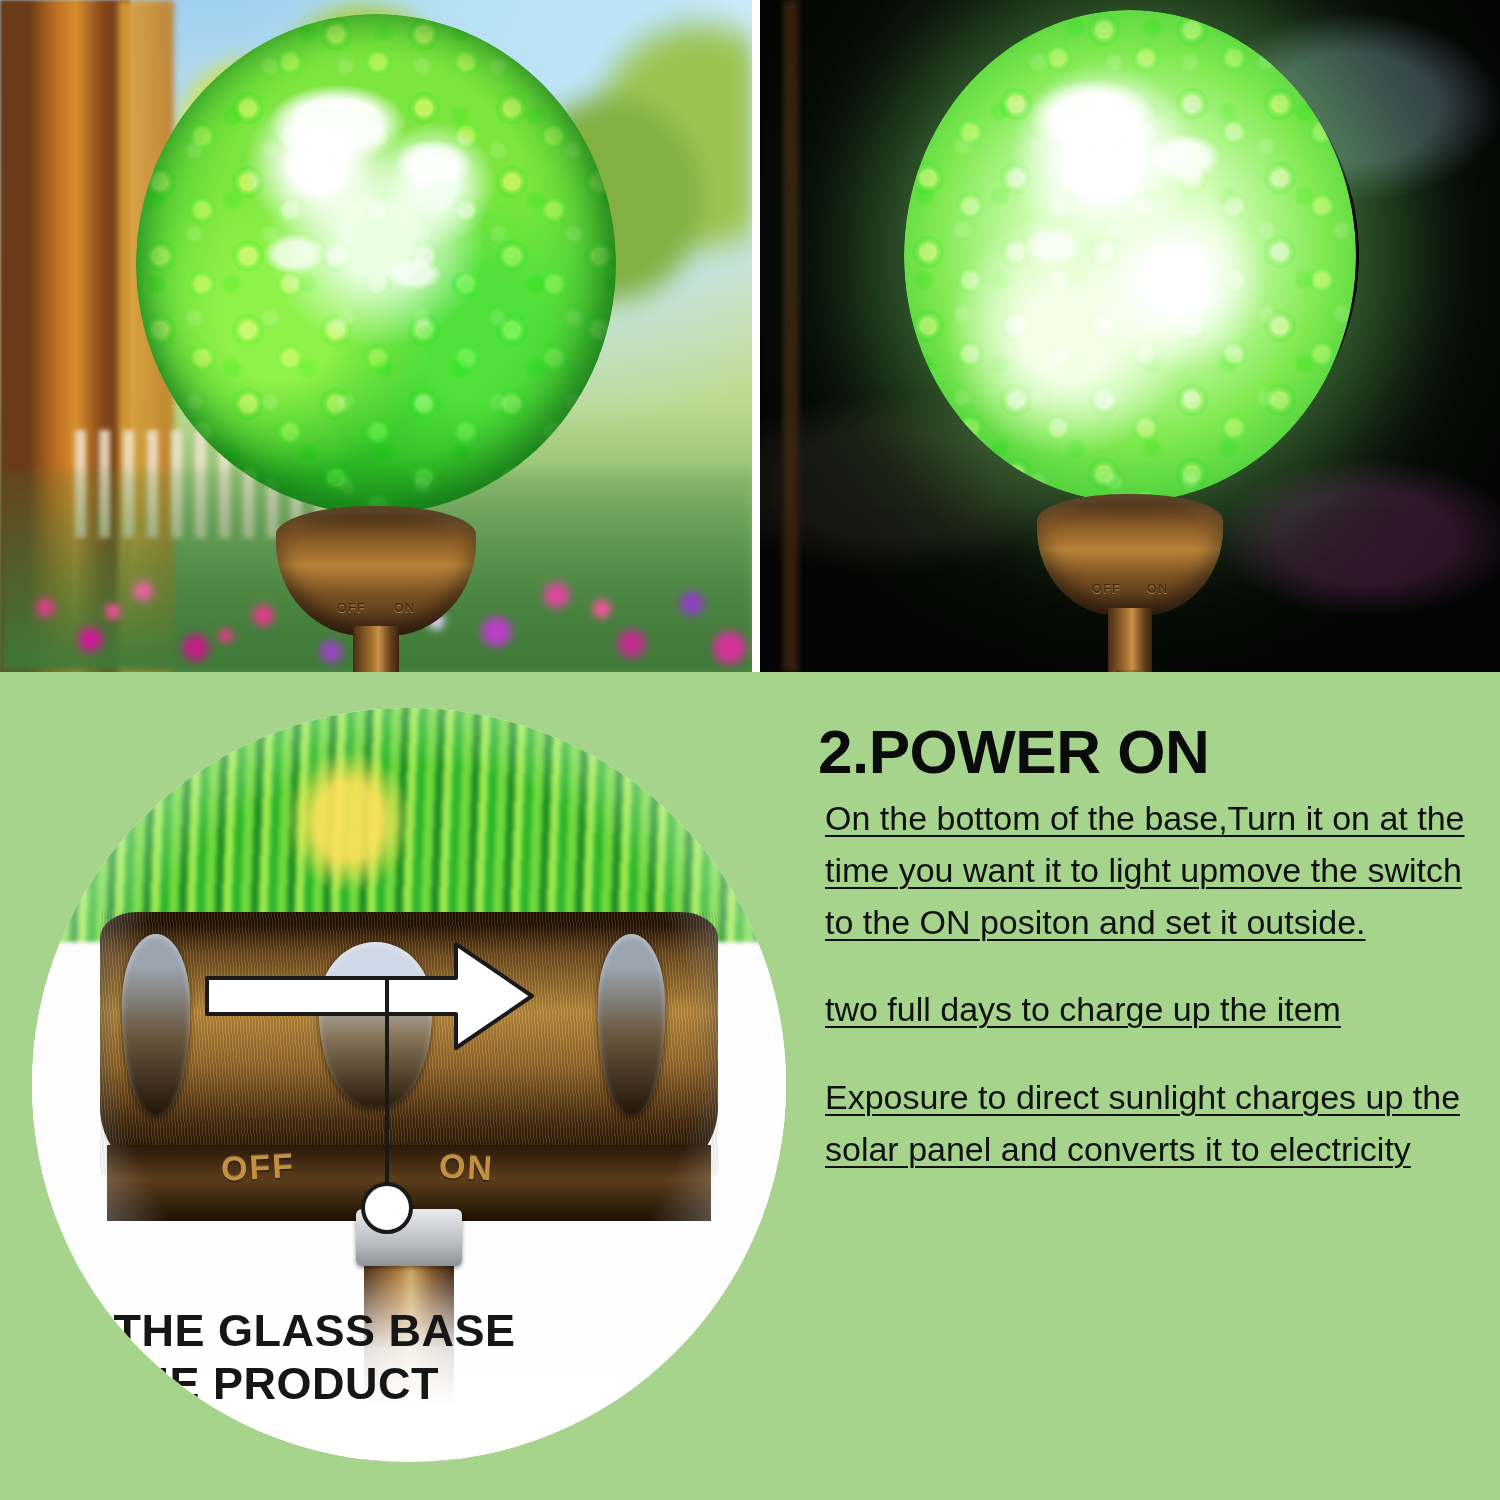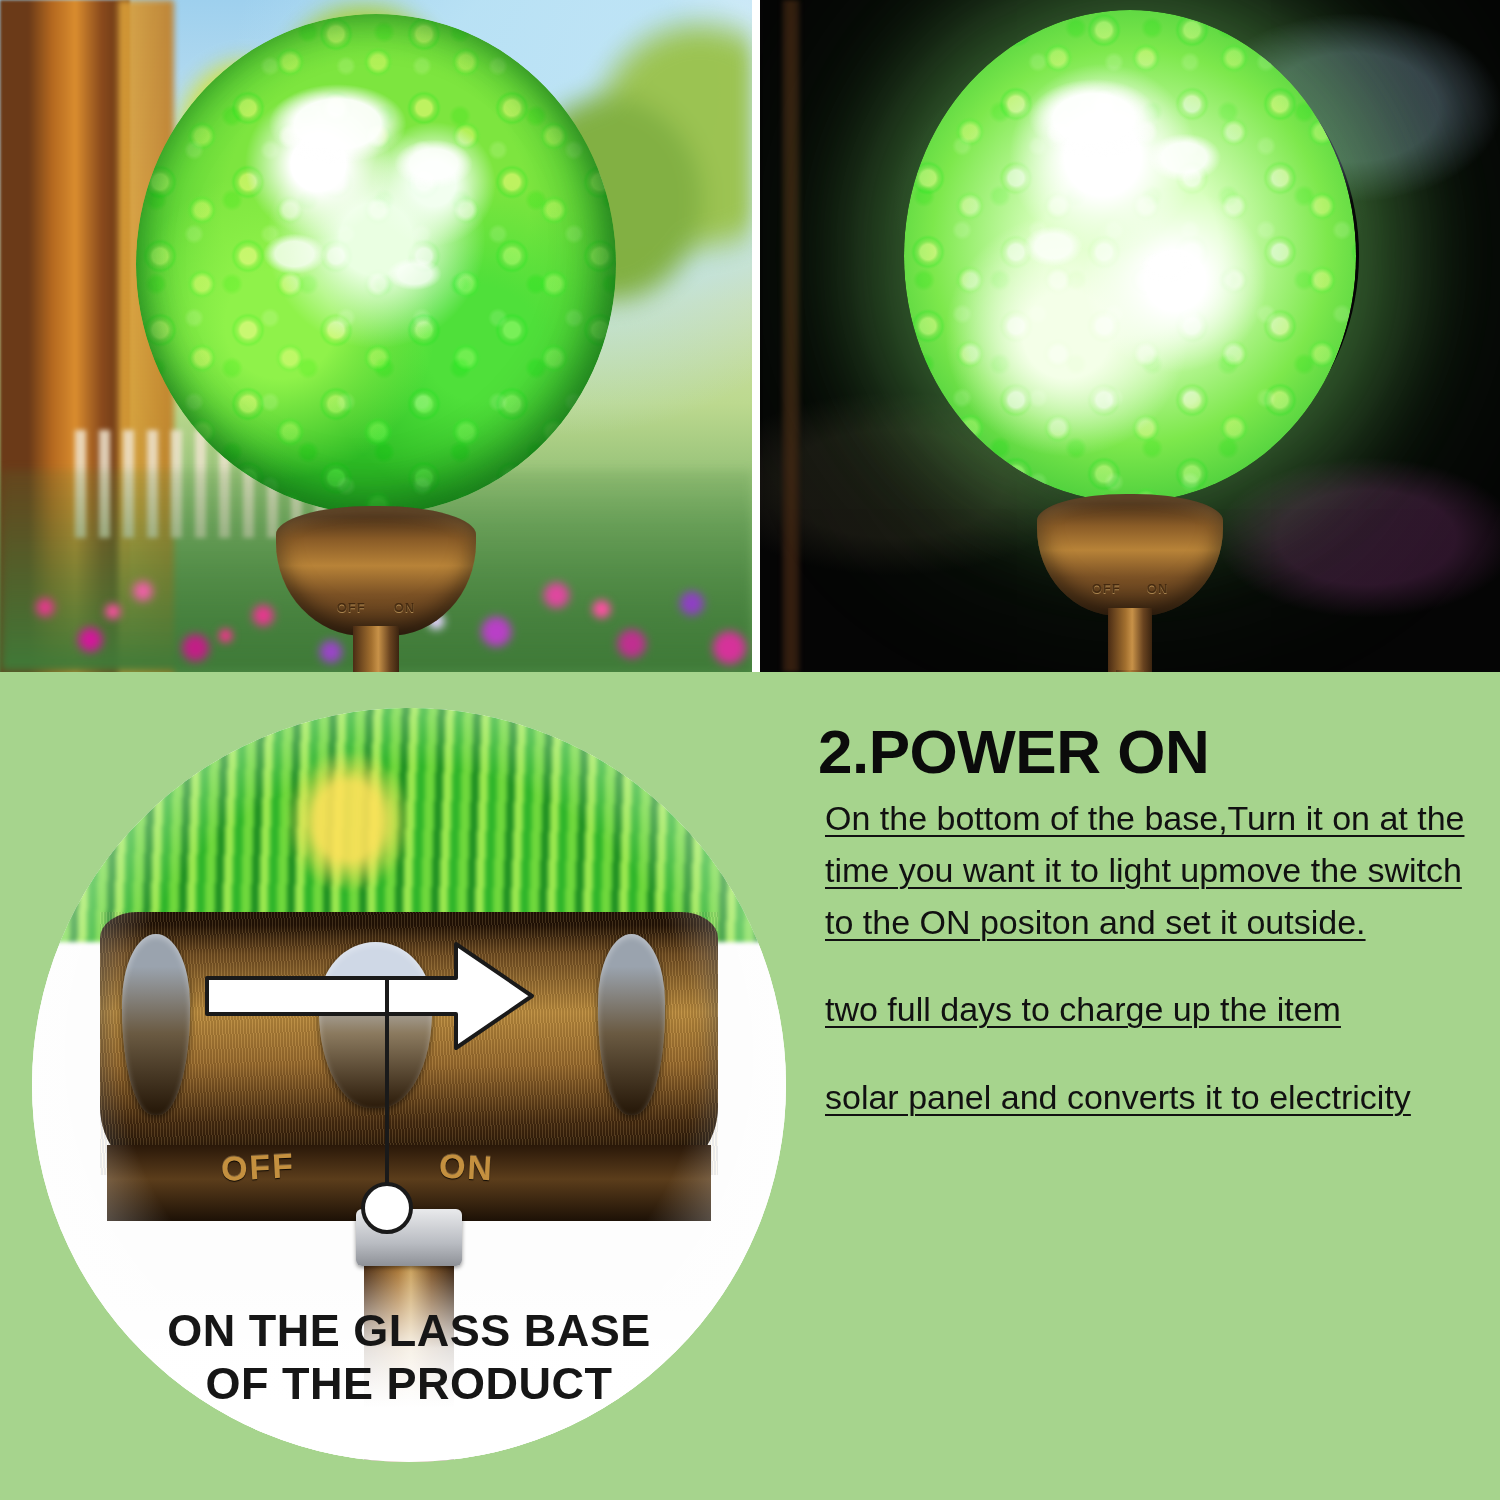--- a/index.html
+++ b/index.html
@@ -259,21 +259,21 @@
     position:absolute; inset:0; border-radius:50%;
     background:radial-gradient(circle at 50% 46%, rgba(255,255,255,0) 52%, rgba(255,255,255,.55) 74%, rgba(255,255,255,.92) 92%);
     pointer-events:none;
   }
 
   
   .arrow-svg{ position:absolute; left:0; top:0; width:100%; height:100%; pointer-events:none; }
 
   .inset-caption{
     position:absolute; left:0; right:0; bottom:52px;
-    text-align:center; color:#161616;
+    color:#161616;
     font-size:45px; font-weight:bold; line-height:1.18;
     letter-spacing:.5px;
   }
 
   
   .steps{
     position:absolute; left:818px; top:44px; width:660px;
   }
   .step{ margin-bottom:36px; }
   .step:last-child{ margin-bottom:0; }
@@ -403,18 +403,19 @@
     </div>
 
     <div class="step">
       <div class="step-body">
         <span class="step-line">two full days to charge up the item</span>
       </div>
     </div>
 
     <div class="step">
       <div class="step-body">
+        <span class="step-line">Exposure to direct sunlight charges up the</span>
         <span class="step-line">solar panel and converts it to electricity</span>
       </div>
     </div>
 
   </div>
 </div>
 
 </body></html>

